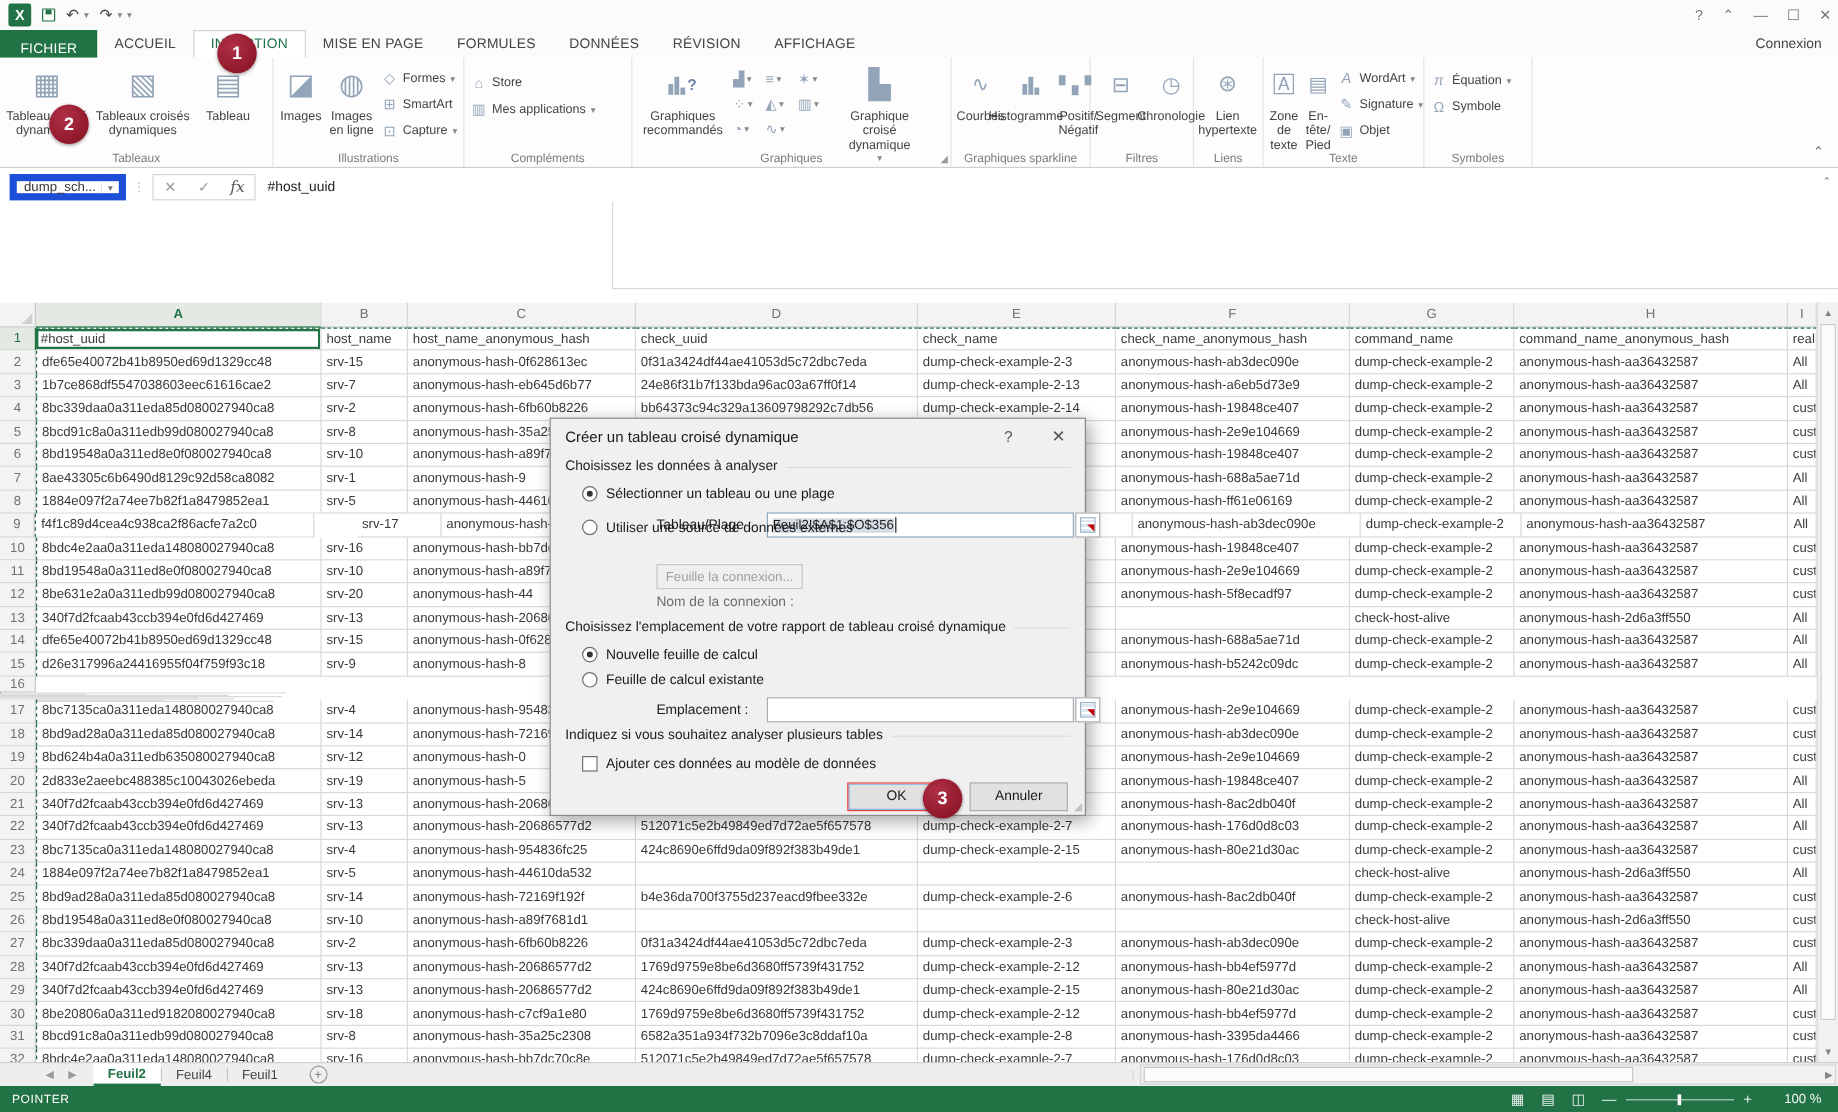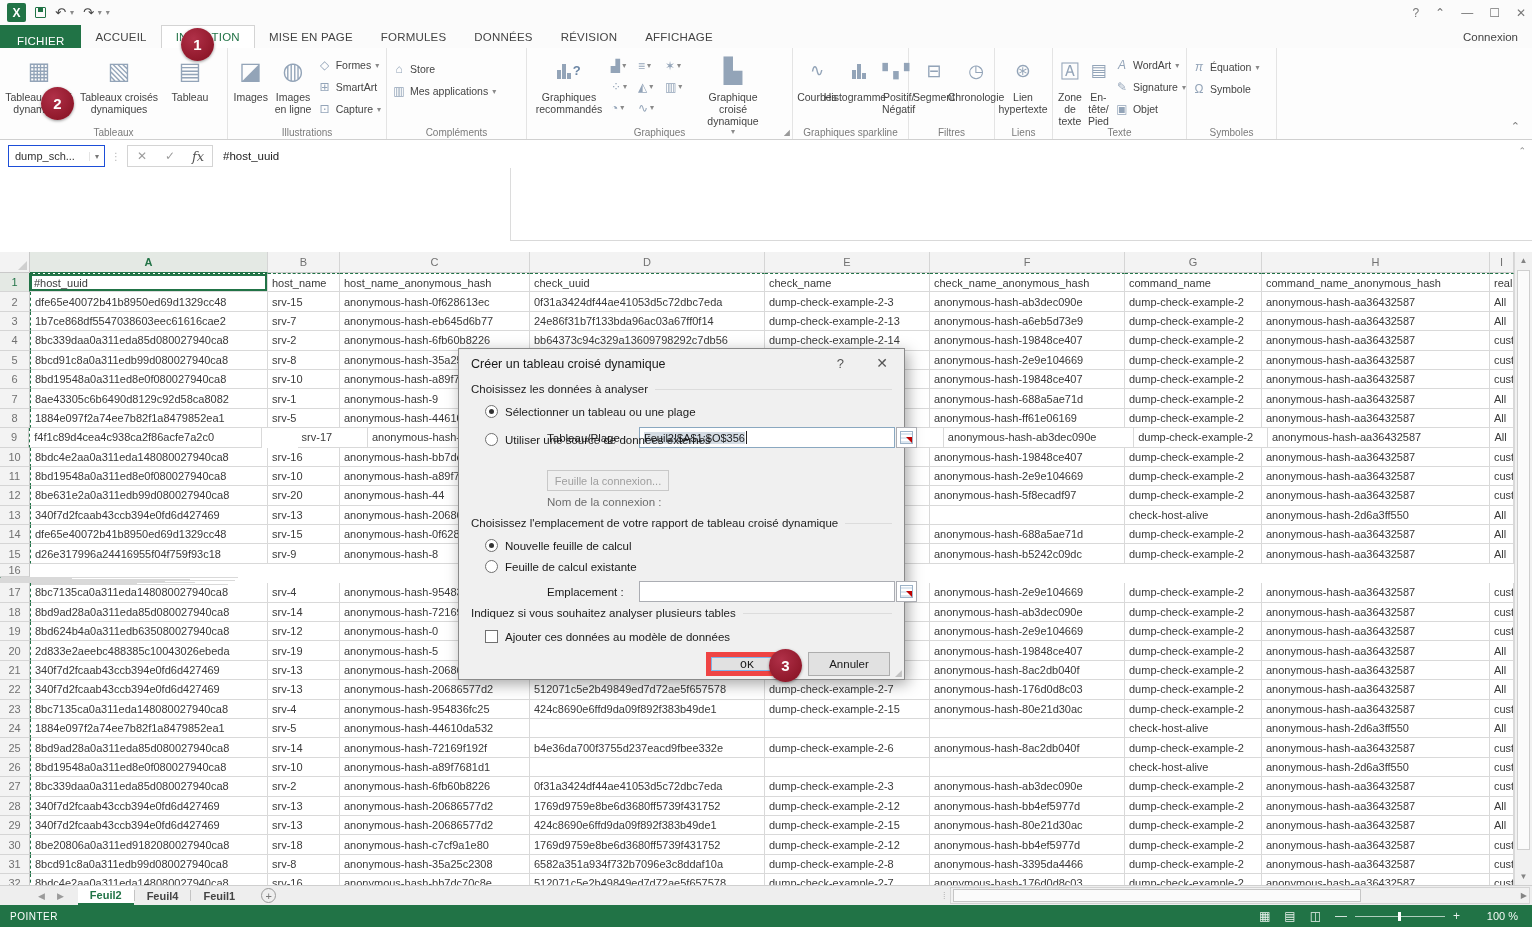--- a/index.html
+++ b/index.html
@@ -40,21 +40,21 @@
   .bars i { width:3.5px; background:#93a4b8; display:block; }
   .bars i:nth-child(1){height:9px} .bars i:nth-child(2){height:15px} .bars i:nth-child(3){height:6px}
   .rec-q { font-size:13px; color:#6b86a5; font-weight:bold; margin-left:2px; }
   .chartgrid { display:grid; grid-template-columns:repeat(3,27px); grid-auto-rows:21px; margin:5px 2px 0 2px; }
   .cgi { display:flex; align-items:center; gap:2px; font-size:12px; color:#93a4b8; }
   .launcher { position:absolute; right:2px; bottom:2px; font-size:8px; color:#9a9a9a; }
   .ribbon-collapse { position:absolute; right:12px; bottom:6px; font-size:11px; color:#7a7a7a; }
 
   
   .fbar { position:absolute; top:140px; left:0; right:0; height:32px; background:#fff; display:flex; align-items:center; }
-  .namebox { width:97px; height:22px; margin-left:8px; border:1px solid #1d4ed8; display:flex; align-items:center; font-size:11px; color:#333; padding-left:6px; }
+  .namebox { width:97px; height:22px; margin-left:8px; border:6px solid #1d4ed8; display:flex; align-items:center; font-size:11px; color:#333; padding-left:6px; }
   .namebox .dd { margin-left:auto; padding:0 5px; border-left:1px solid #e4e4e4; color:#777; }
   .fb-dots { color:#b9b9b9; font-size:10px; padding:0 6px; }
   .fb-btns { display:flex; align-items:center; border:1px solid #d4d4d4; height:22px; }
   .fb-btn { width:28px; text-align:center; color:#9c9c9c; font-size:12px; }
   .fb-fx { font-family:"DejaVu Serif",serif; font-style:italic; color:#555; font-size:13px; }
   .fb-text { font-size:11.5px; color:#222; padding-left:10px; }
   .fb-expand { position:absolute; top:146px; right:6px; font-size:9px; color:#8a8a8a; }
   .fbar-ext { position:absolute; top:172px; left:0; right:0; height:80px; background:#fff; }
   .fbar-ext .vline { position:absolute; left:510px; top:-4px; height:72px; width:1px; background:#dcdcdc; }
   .fbar-ext .hline { position:absolute; left:510px; right:0; top:68px; height:1px; background:#d9d9d9; }
@@ -76,21 +76,21 @@
 
   
   .vscroll { position:absolute; top:252px; right:0; width:18px; height:633px; background:#f1f1f1; border-left:1px solid #d9d9d9; }
   .vscroll .arr { height:17px; display:flex; align-items:center; justify-content:center; font-size:8px; color:#848484; }
   .vscroll .thumb { position:absolute; top:18px; left:2px; right:2px; height:580px; background:#fbfbfb; border:1px solid #cfcfcf; }
   .vscroll .arr.down { position:absolute; bottom:0; left:0; right:0; }
 
   
   .tabbar { position:absolute; top:885px; left:0; right:0; height:20px; background:#eeeeee; border-top:1px solid #cfcfcf; display:flex; align-items:stretch; font-size:11px; }
   .tnav { display:flex; align-items:center; gap:12px; padding:0 14px 0 38px; color:#9a9a9a; font-size:9px; }
-  .stab { display:flex; align-items:center; padding:0 12px; color:#444; position:relative;font-weight:bold; }
+  .stab { display:flex; align-items:center; padding:0 12px; color:#444; position:relative; }
   .stab.active { background:#fff; color:#217346; font-weight:bold; border-bottom:2px solid #217346; }
   .tsep { width:1px; background:#c4c4c4; margin:4px 0; }
   .addsheet { width:15px; height:15px; border:1px solid #9a9a9a; border-radius:50%; color:#767676; font-size:11px; display:flex; align-items:center; justify-content:center; align-self:center; margin-left:14px; }
   .tsplit { width:7px; align-self:stretch; margin-left:auto; display:flex; align-items:center; color:#b0b0b0; font-size:9px; }
   .hscroll { width:580px; align-self:center; height:17px; background:#f1f1f1; border:1px solid #d4d4d4; position:relative; margin-right:2px; }
   .hscroll .thumb { position:absolute; left:2px; top:1px; bottom:1px; width:408px; background:#fbfbfb; border:1px solid #c6c6c6; }
   .hscroll .arr { position:absolute; right:2px; top:0; bottom:0; display:flex; align-items:center; font-size:8px; color:#848484; }
 
   
   .statusbar { position:absolute; top:905px; left:0; right:0; height:22px; background:#217346; color:#fff; display:flex; align-items:center; }
@@ -121,21 +121,21 @@
   .rangepick { width:21px; height:21px; background:#fff; border:1px solid #abadb3; margin-left:1px; position:relative; }
   .rangepick::before { content:""; position:absolute; inset:3px; border:1px solid #9db3c8;
     background:repeating-linear-gradient(0deg,#dde7f0 0 2px,#fff 2px 4px); }
   .rangepick::after { content:""; position:absolute; right:4px; bottom:4px; width:0; height:0; border-top:6px solid #c00000; border-left:6px solid transparent; }
   .dbtn-disabled { position:absolute; left:88px; width:122px; height:21px; background:#efefef; border:1px solid #c8c8c8; color:#9f9f9f; font-size:11px; display:flex; align-items:center; justify-content:center; }
   .dgraylbl { position:absolute; left:88px; color:#6d6d6d; }
   .dcheck { position:absolute; left:26px; display:flex; align-items:center; gap:7px; }
   .cbox { width:13px; height:13px; border:1px solid #707070; background:#fff; flex:0 0 auto; }
   .dbtns { position:absolute; top:303px; right:14px; display:flex; gap:20px; }
   .dbtn { width:82px; height:24px; background:#e1e1e1; border:1px solid #adadad; font-size:11.5px; color:#1a1a1a; display:flex; align-items:center; justify-content:center; }
-  .dbtn.focus { border:5px solid #ef4444; box-shadow:inset 0 0 0 1px #7fb3e8;font-family:Liberation Mono, monospace; }
+  .dbtn.focus { border:1px solid #ef4444; box-shadow:inset 0 0 0 1px #7fb3e8; }
   .dgrip { position:absolute; right:2px; bottom:1px; font-size:9px; color:#c2c2c2; }
 
   
   .badge { position:absolute; width:33px; height:33px; border-radius:50%; background:radial-gradient(circle at 38% 32%, #b03048, #8e1729 75%); color:#fff; font-size:15px; font-weight:bold; display:flex; align-items:center; justify-content:center; z-index:60; box-shadow:0 1px 3px rgba(0,0,0,.4); }
 </style>
 </head>
 <body>
 
 <div class="app">
 

